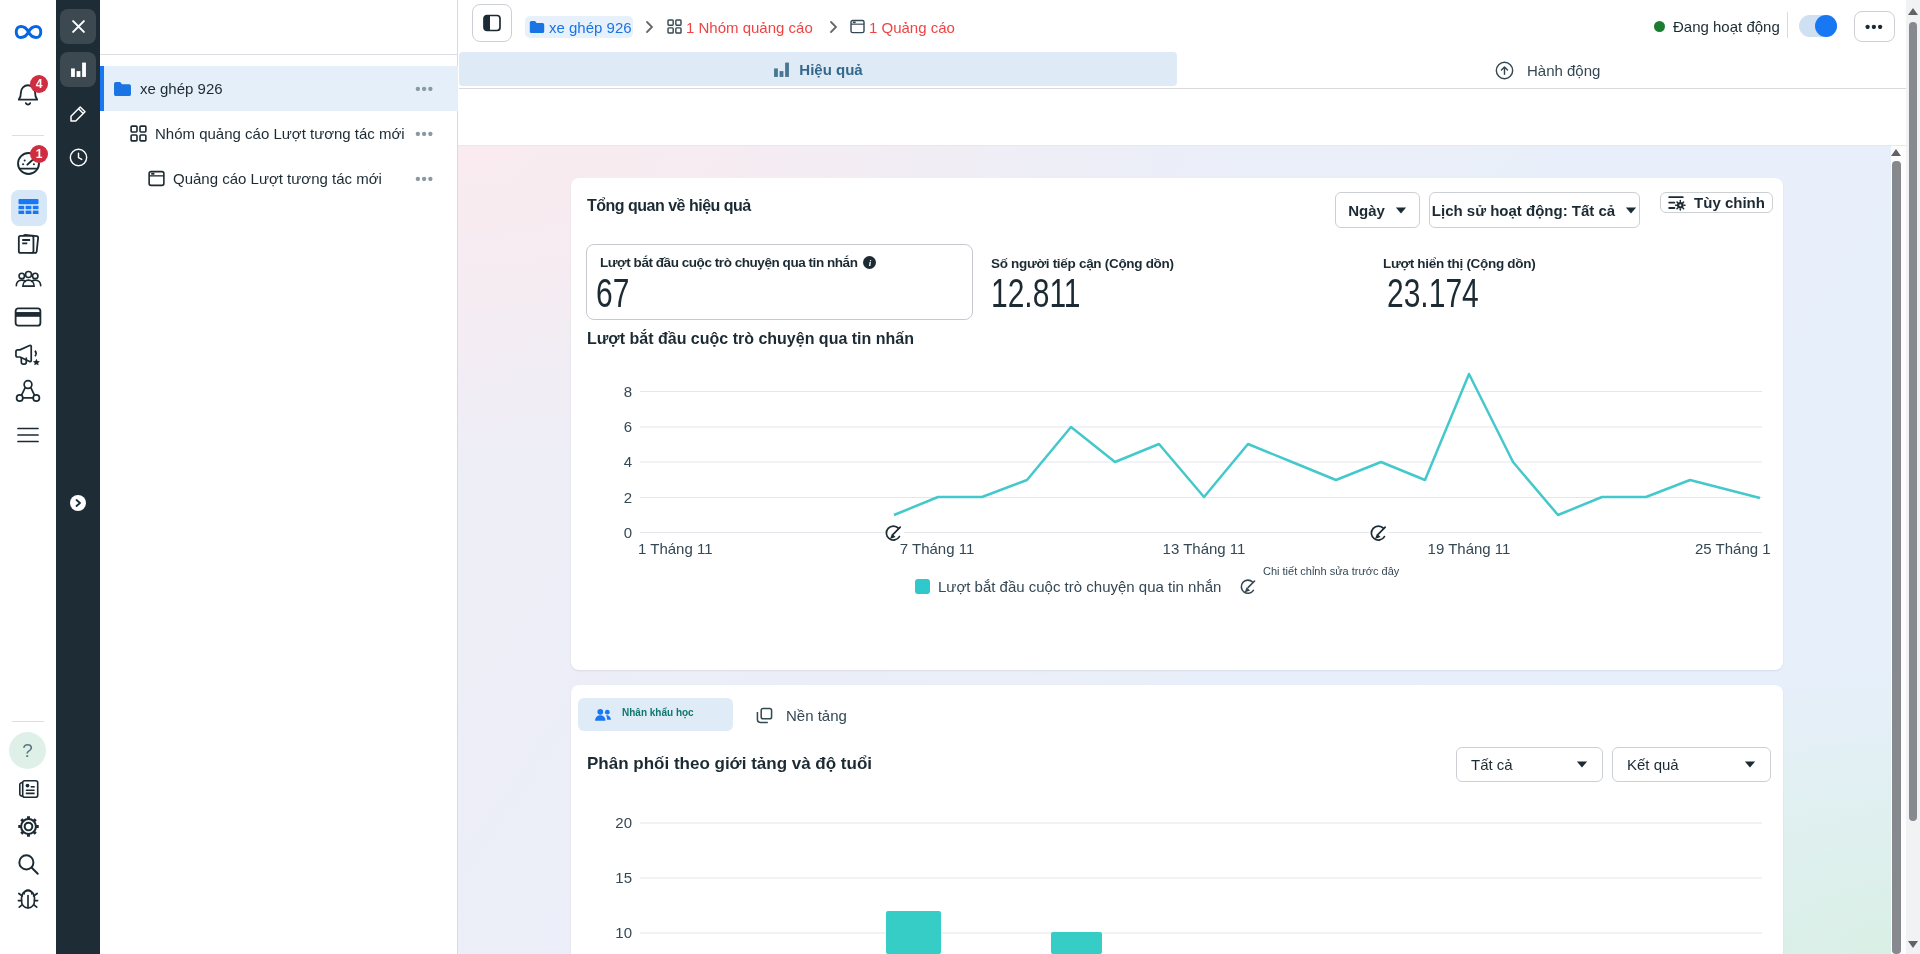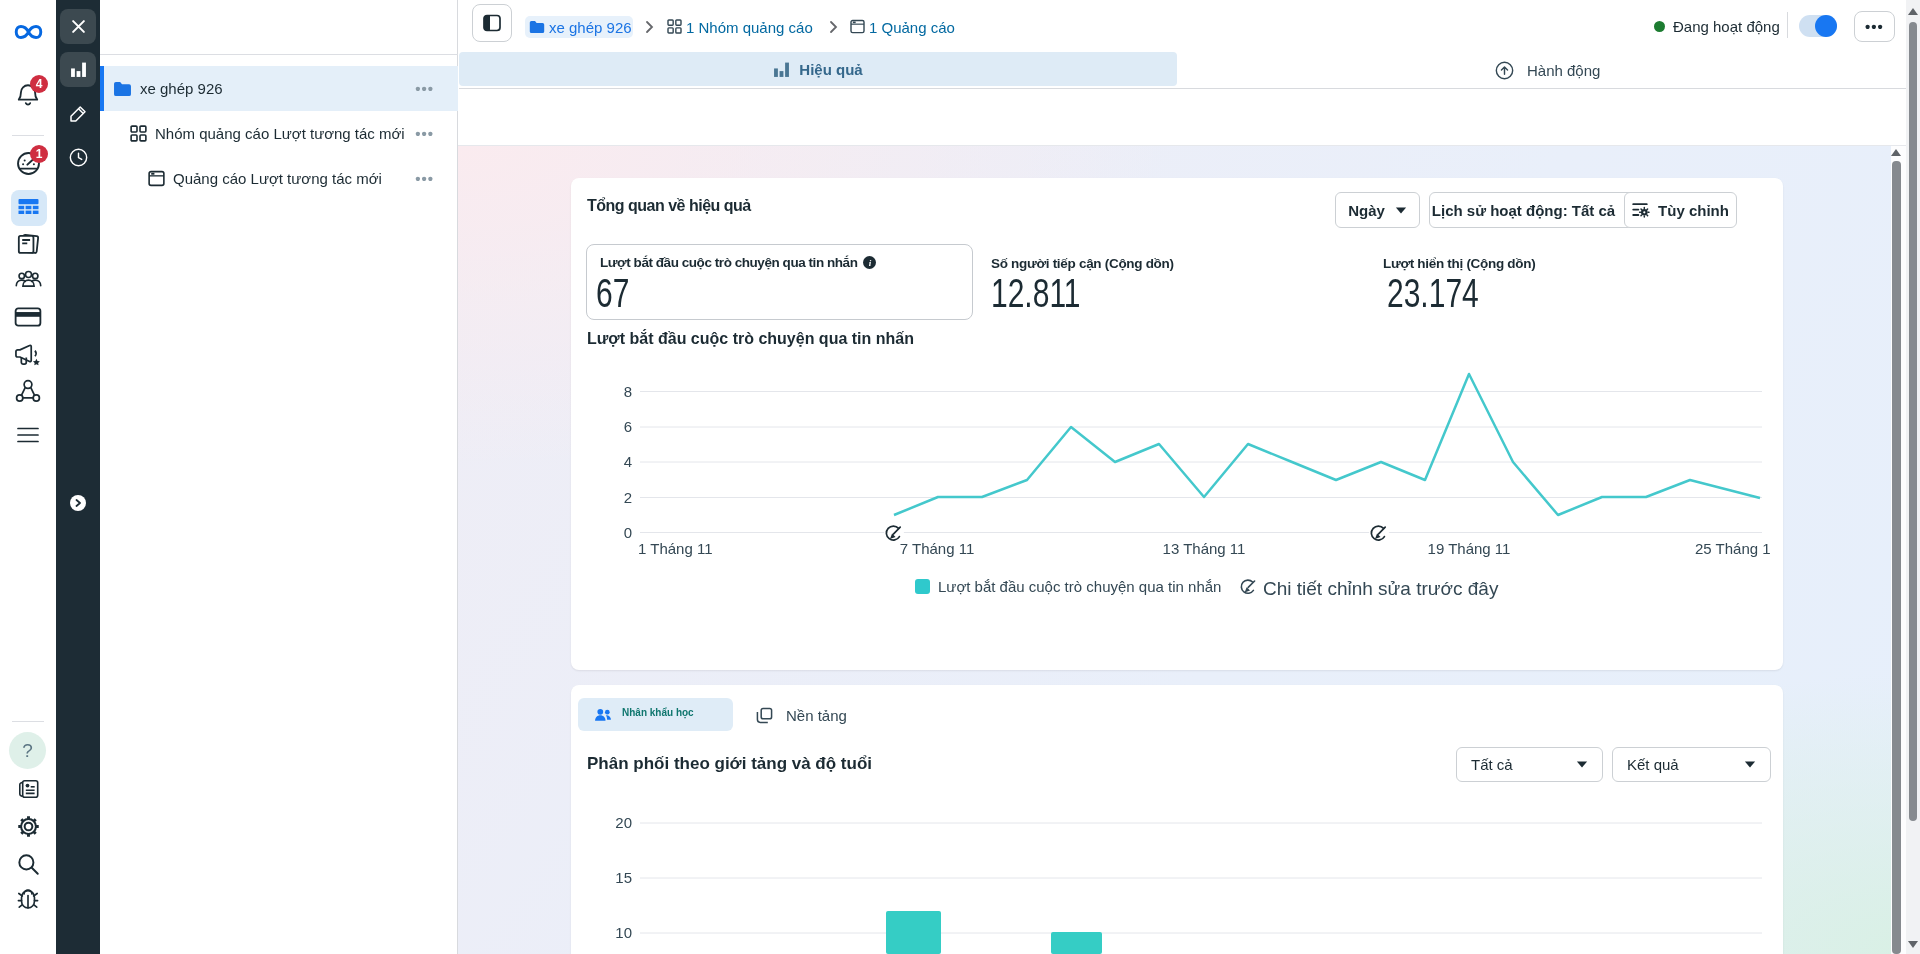--- a/index.html
+++ b/index.html
@@ -15,21 +15,21 @@
 .divh { height:1px; background:#dcdee3; }
 
 
 #treepanel { left:100px; top:0; width:358px; height:954px; background:#fff; border-right:1px solid #d8dade; }
 #searchbox { left:114px; top:13px; width:334px; height:31px; border:1px solid #ccd0d5; border-radius:6px; display:flex; align-items:center; color:#65676b; font-size:15px; }
 .trow { left:100px; width:358px; height:45px; display:flex; align-items:center; font-size:15px; color:#1c2b33; }
 .dots { position:absolute; right:24px; color:#8a9aa5; font-size:15px; letter-spacing:1px; font-weight:700; }
 
 
 #header { left:458px; top:0; width:1462px; height:89px; background:#fff; }
-.brcrumb { font-size:15px; color:#0369a1; }
+.brcrumb { font-size:15px; color:#ef4444; }
 #tabstrip { left:459px; top:52px; width:718px; height:34px; background:#deebf6; border-radius:4px; display:flex; align-items:center; justify-content:center; }
 #daterow { left:458px; top:89px; width:1462px; height:57px; background:#fff; border-bottom:1px solid #e6e8ec; }
 .btn { border:1px solid #ccd0d4; border-radius:6px; background:#fff; display:flex; align-items:center; justify-content:center; font-size:15px; color:#1c2b33; }
 
 
 #content { left:458px; top:146px; width:1462px; height:808px;
   background:
     radial-gradient(820px 400px at 100% 100%, rgba(215,240,226,.9) 0%, rgba(215,240,226,0) 70%),
     radial-gradient(1150px 520px at 0% 0%, rgba(250,235,239,1) 0%, rgba(250,235,239,0) 62%),
     linear-gradient(125deg, #efedf5 0%, #e9effa 55%, #e6effb 100%);
@@ -326,21 +326,21 @@
   <div class="abs card" style="left:571px; top:178px; width:1212px; height:492px;"></div>
   <div class="abs cap" style="left:587px; top:197px; font-size:16px; letter-spacing:-0.5px;">Tổng quan về hiệu quả</div>
   <div class="abs btn" style="left:1335px; top:192px; width:85px; height:36px;">
       <span style="font-weight:600;">Ngày</span>
       <span class="caret" style="margin-left:10px; transform:scale(.85);"></span>
     </div>
   <div class="abs btn" style="left:1429px; top:192px; width:211px; height:36px;">
       <span style="font-weight:600;">Lịch sử hoạt động: Tất cả</span>
       <span class="caret" style="margin-left:10px; transform:scale(.85);"></span>
     </div>
-  <div class="abs btn" style="left:1624px; top:192px; width:113px; height:36px;">
+  <div class="abs btn" style="left:1660px; top:192px; width:113px; height:21px;">
     <svg width="18" height="16" viewBox="0 0 18 16">
         <g stroke="#1c2b33" stroke-width="1.8" stroke-linecap="round">
           <path d="M1.2 2.2 h13.6 M1.2 7.6 h5.2 M1.2 13 h5.2"></path>
         </g>
         <circle cx="12.3" cy="10.3" r="3.3" fill="#1c2b33"></circle>
         <g stroke="#1c2b33" stroke-width="1.5" stroke-linecap="round">
           <path d="M12.3 5.6 v.9 M12.3 14.1 v.9 M7.6 10.3 h.9 M16.1 10.3 h.9 M9 7 l.65.65 M14.95 12.95 l.65.65 M15.6 7 l-.65.65 M9.65 12.95 l-.65.65"></path>
         </g>
         <circle cx="12.3" cy="10.3" r="1.1" fill="#fff"></circle>
       </svg>
@@ -393,21 +393,21 @@
   </svg>
 
   <div class="abs" style="left:915px; top:579px; width:15px; height:15px; background:#2fc9cc; border-radius:3px;"></div>
   <div class="abs" style="left:938px; top:578px; font-size:15px; color:#344854;">Lượt bắt đầu cuộc trò chuyện qua tin nhắn</div>
   <div class="abs" style="left:1240px; top:578px;">
     <svg width="17" height="17" viewBox="0 0 17 17">
         <path d="M12.6 4 A6.6 6.6 0 1 0 13.4 12.4" fill="none" stroke="#344854" stroke-width="1.6" stroke-linecap="round"></path>
         <path d="M14.6 3 L8.2 9.4 M7 10.6 l-1 2.6 2.6-1 Z" fill="#344854" stroke="#344854" stroke-width="1.6" stroke-linecap="round"></path>
       </svg>
   </div>
-  <div class="abs" style="left:1263px; top:578px; font-size:19px; color:#344854;">Chi tiết chỉnh sửa trước đây</div>
+  <div class="abs" style="left:1263px; top:565px; font-size:11px; color:#344854;">Chi tiết chỉnh sửa trước đây</div>
 
   <div class="abs card" style="left:571px; top:685px; width:1212px; height:269px; border-radius:8px 8px 0 0;"></div>
   <div class="abs" style="left:578px; top:698px; width:155px; height:33px; background:#dfecf7; border-radius:6px;"></div>
   <div class="abs" style="left:594px; top:707px;">
     <svg width="18" height="16" viewBox="0 0 20 17">
         <g fill="#1877f2">
           <circle cx="7" cy="5" r="3.2"></circle>
           <path d="M1.2 14.8 c0-3.6 2.6-6 5.8-6 s5.8 2.4 5.8 6 Z"></path>
           <circle cx="14.8" cy="5.4" r="2.6"></circle>
           <path d="M13.3 8.9 a4.8 4.8 0 0 1 5.5 5 h-4.2 a7.6 7.6 0 0 0-1.3-5 Z"></path>

